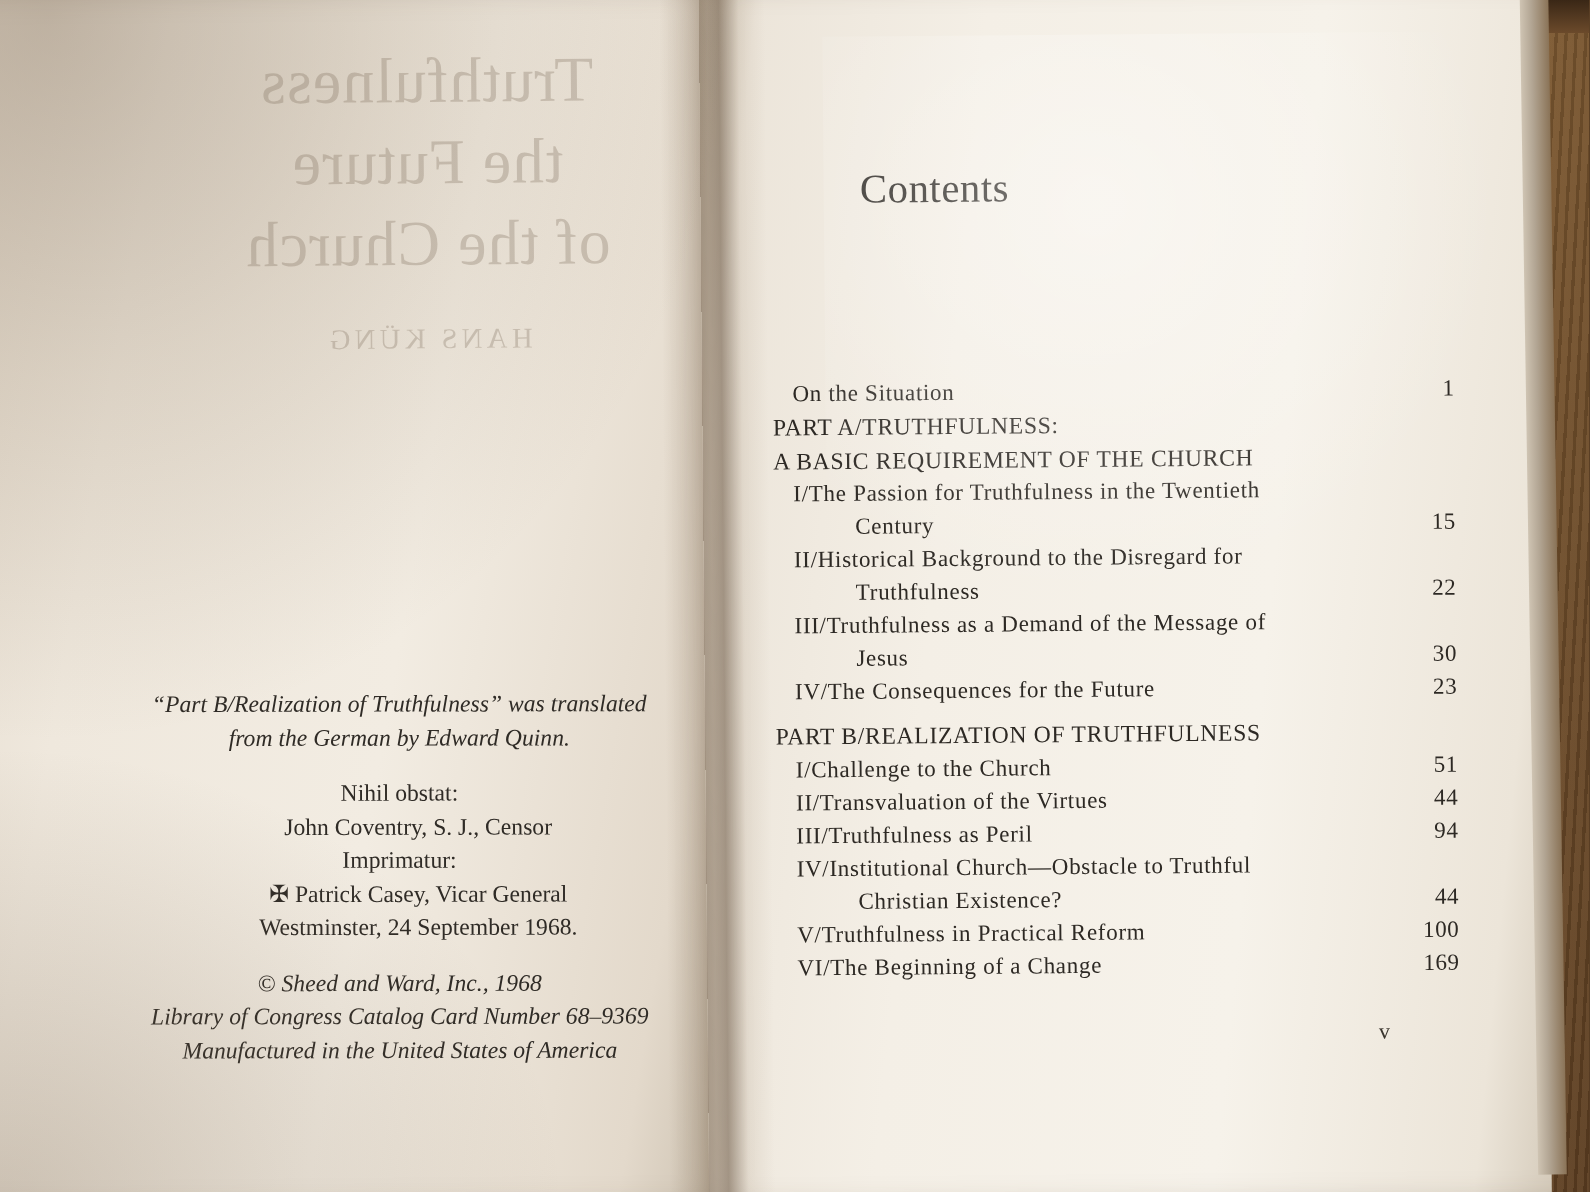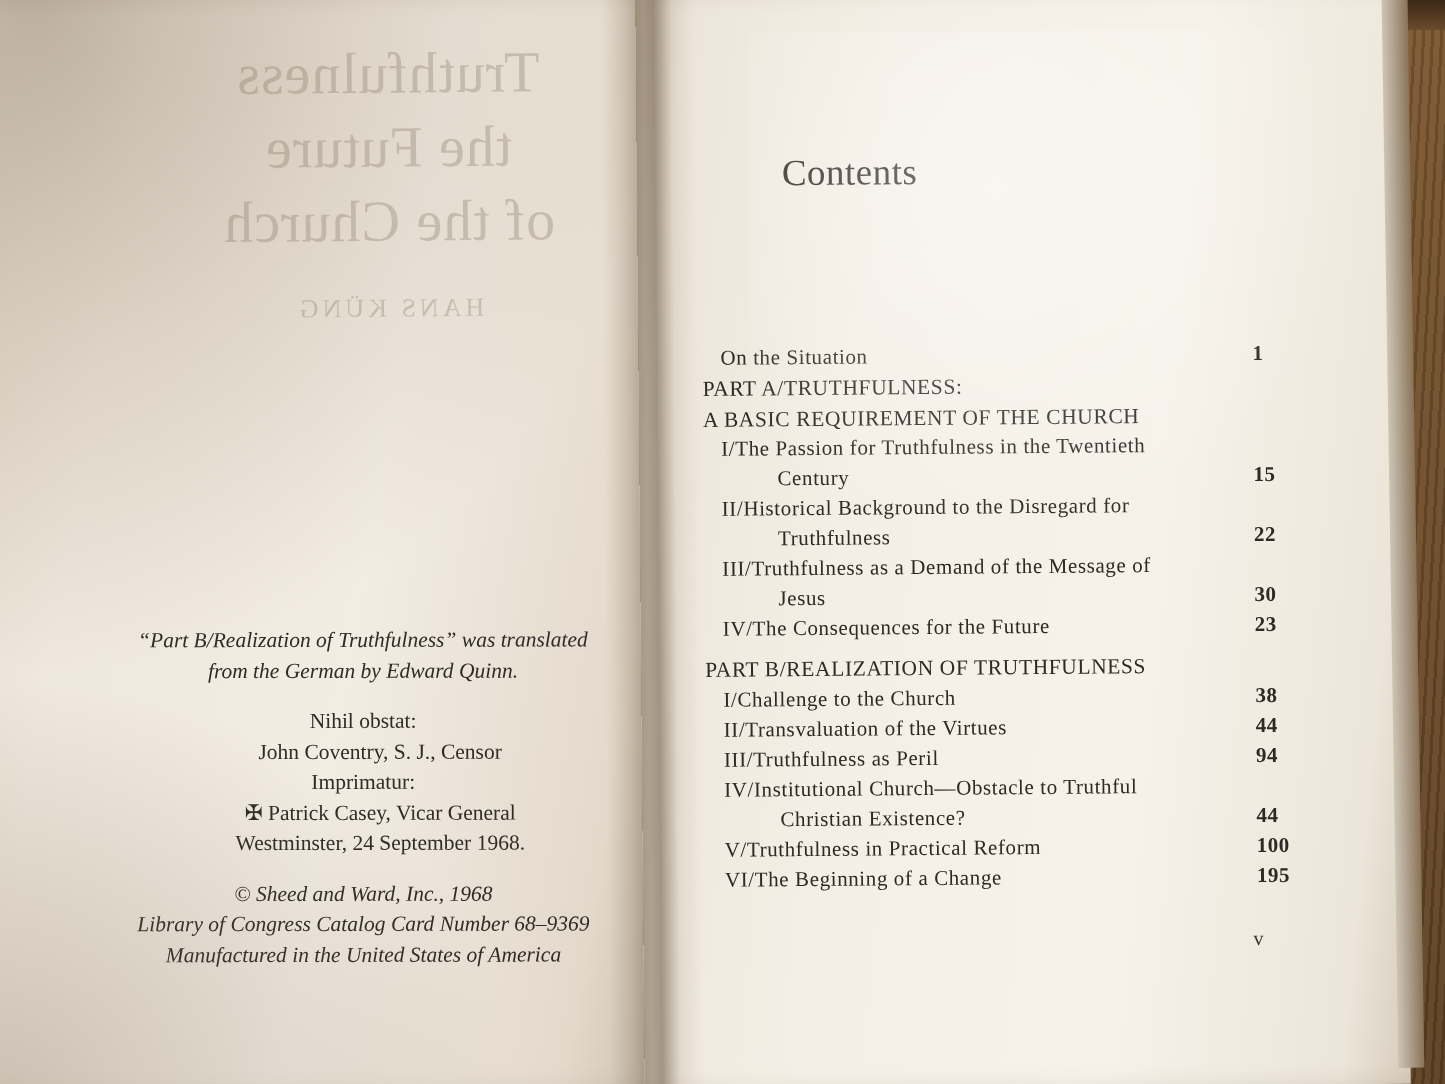--- a/index.html
+++ b/index.html
@@ -174,22 +174,22 @@
   .toc-row {
     position: relative;
     display: flex;
     align-items: baseline;
     min-height: 30px;
     line-height: 1.42;
   }
   .toc-label { flex: 1 1 auto; letter-spacing: 0.6px; }
   .toc-page {
     flex: 0 0 70px;
+    text-align: right;
     letter-spacing: 0.5px;
-    font-weight: bold;
   }
   .lvl-heading { font-size: 21.5px; letter-spacing: 1.4px; }
   .lvl-item { padding-left: 18px; }
   .lvl-cont { padding-left: 74px; }
   .sp-10 { height: 10px; }
   .folio {
     position: absolute;
     left: 1258px;
     top: 938px;
     font-size: 20px;
@@ -300,21 +300,21 @@
           <span class="toc-label">IV/The Consequences for the Future</span>
           <span class="toc-page">23</span>
         </div>
         <div class="sp-10"></div>
         <div class="toc-row lvl-heading">
           <span class="toc-label">PART B/REALIZATION OF TRUTHFULNESS</span>
           <span class="toc-page"></span>
         </div>
         <div class="toc-row lvl-item">
           <span class="toc-label">I/Challenge to the Church</span>
-          <span class="toc-page">38</span>
+          <span class="toc-page">51</span>
         </div>
         <div class="toc-row lvl-item">
           <span class="toc-label">II/Transvaluation of the Virtues</span>
           <span class="toc-page">44</span>
         </div>
         <div class="toc-row lvl-item">
           <span class="toc-label">III/Truthfulness as Peril</span>
           <span class="toc-page">94</span>
         </div>
         <div class="toc-row lvl-item">
@@ -324,21 +324,21 @@
         <div class="toc-row lvl-cont">
           <span class="toc-label">Christian Existence?</span>
           <span class="toc-page">44</span>
         </div>
         <div class="toc-row lvl-item">
           <span class="toc-label">V/Truthfulness in Practical Reform</span>
           <span class="toc-page">100</span>
         </div>
         <div class="toc-row lvl-item">
           <span class="toc-label">VI/The Beginning of a Change</span>
-          <span class="toc-page">195</span>
+          <span class="toc-page">169</span>
         </div>
       </div>
 
     <div class="folio">v</div>
 
     <div class="shade-topleft"></div>
     <div class="shade-bottomleft"></div>
     <div class="glare"></div>
   </div>
 </div>

